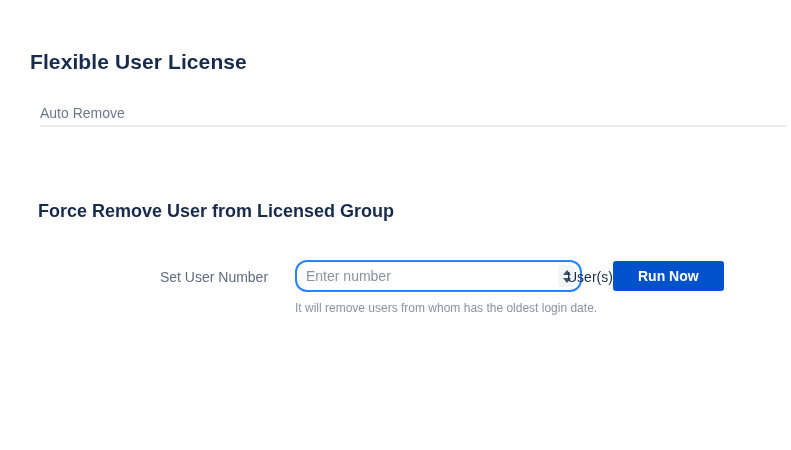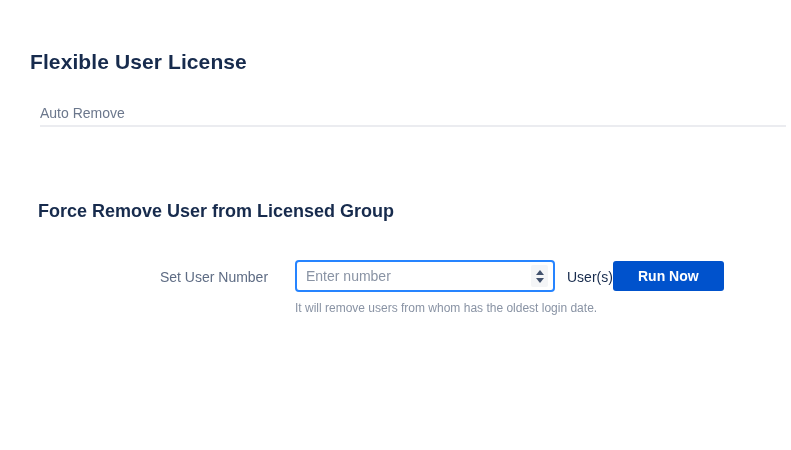--- a/index.html
+++ b/index.html
@@ -78,25 +78,25 @@
     width: 112px;
     text-align: center;
     font-size: 14px;
     color: #5E6C84;
   }
 
   .input-wrap {
     position: absolute;
     left: 295px;
     top: 260px;
-    width: 260px;
+    width: 287px;
     height: 32px;
     box-sizing: border-box;
     border: 2px solid #2684FF;
-    border-radius: 4px;
+    border-radius: 12px;
     background: #ffffff;
   }
   .input-wrap input {
     position: absolute;
     left: 0; top: 0;
     width: 100%; height: 100%;
     box-sizing: border-box;
     border: none;
     outline: none;
     background: transparent;

